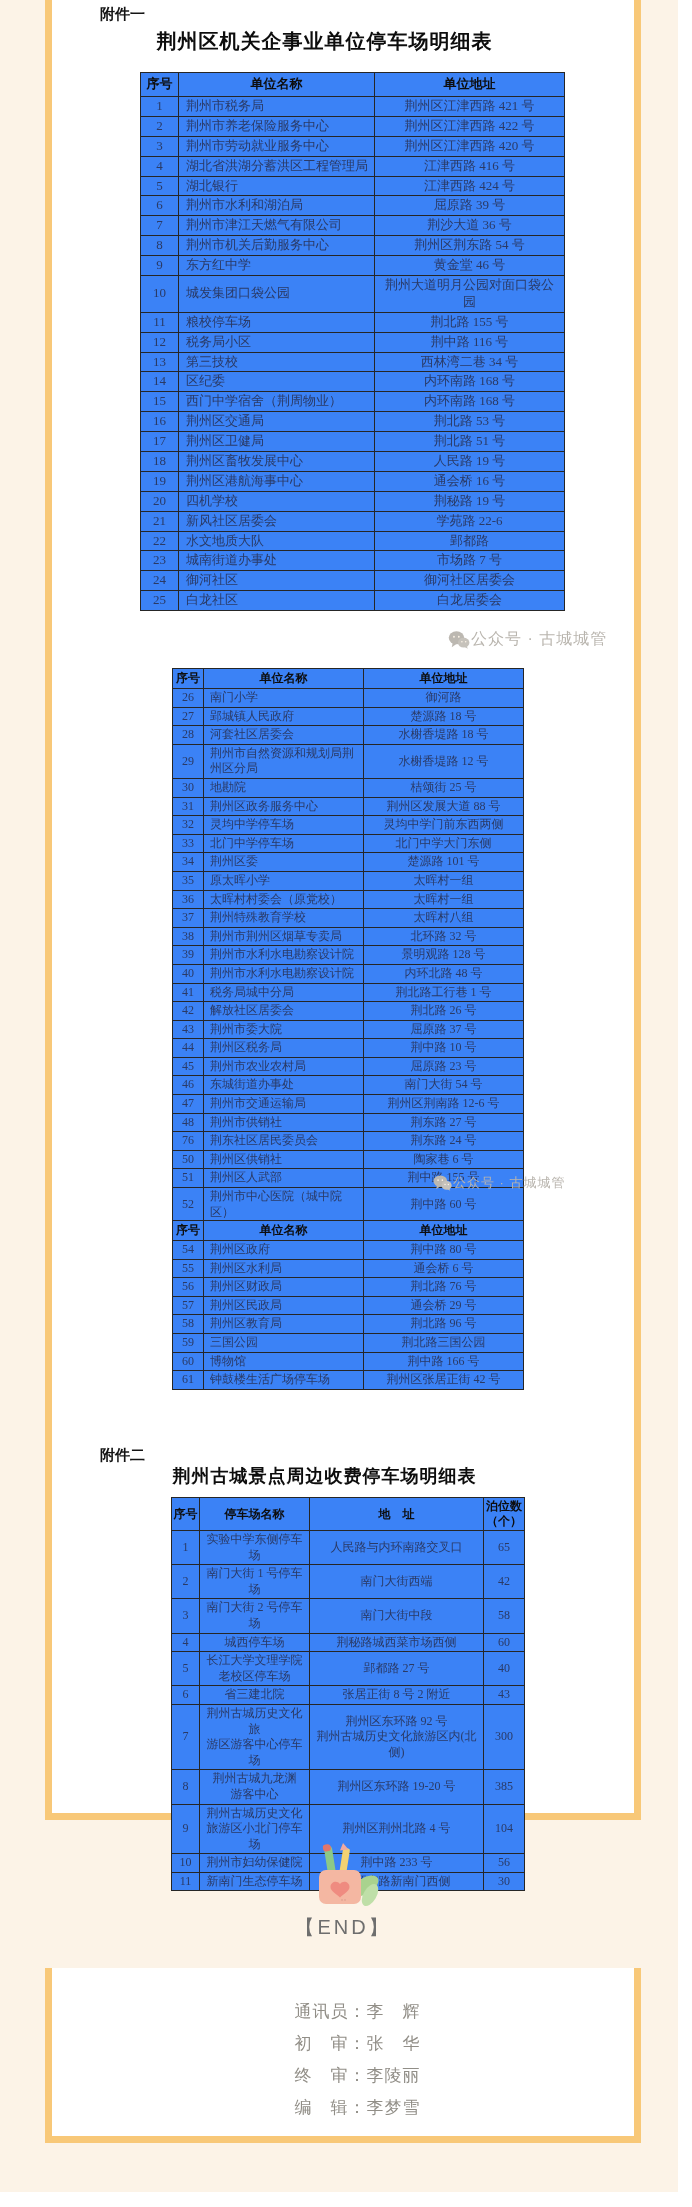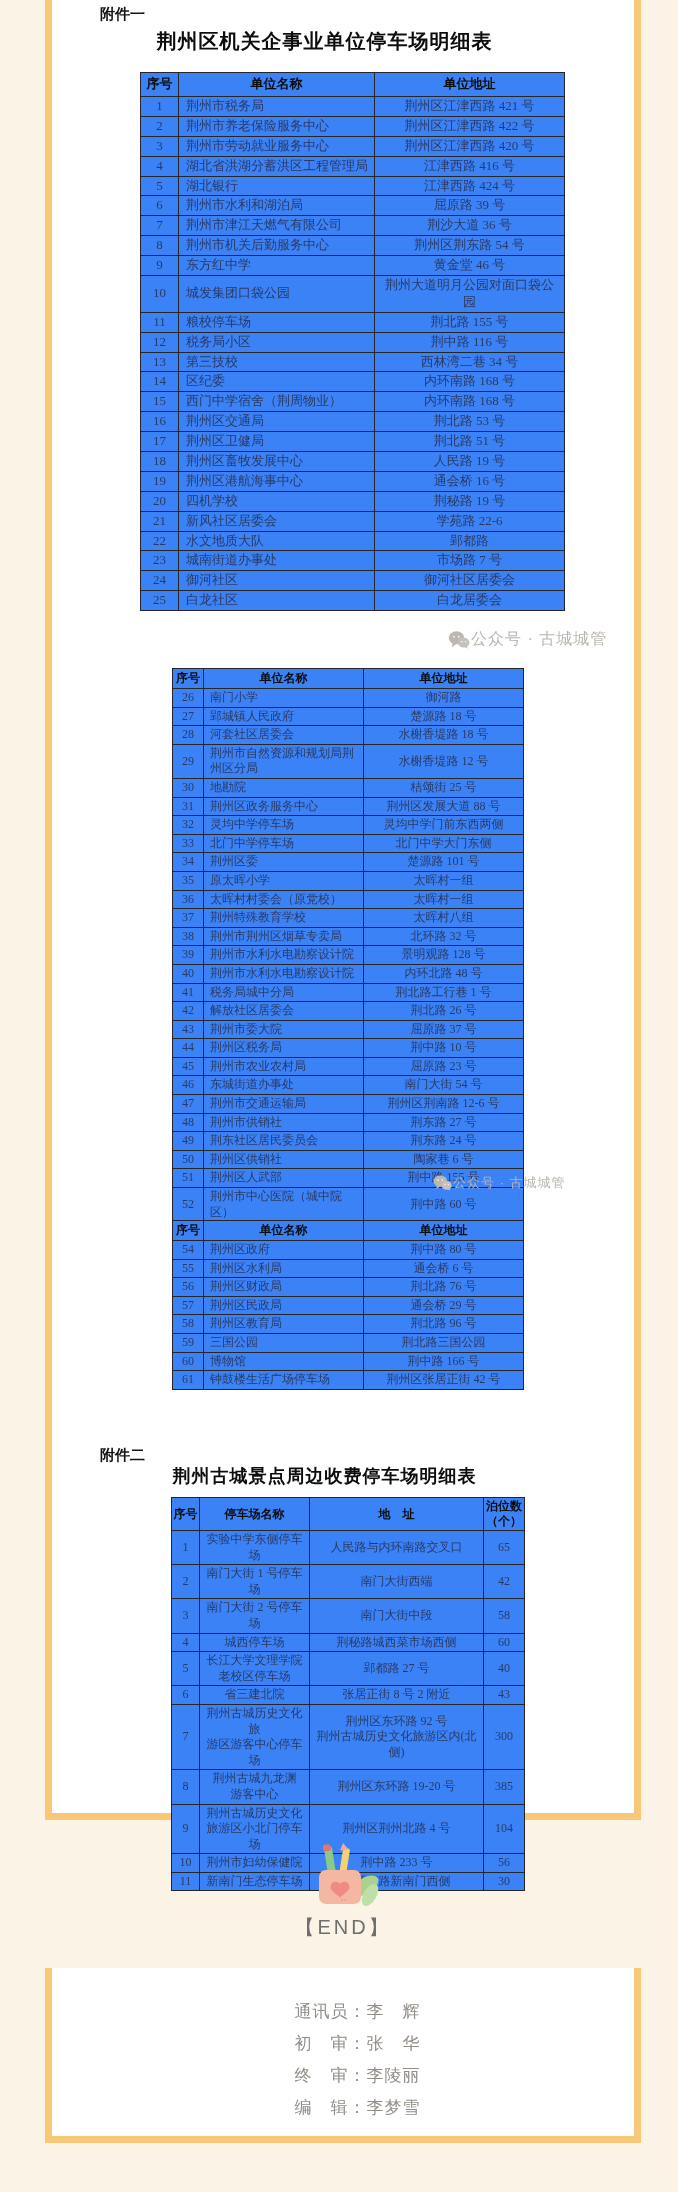--- a/index.html
+++ b/index.html
@@ -345,21 +345,21 @@
           <td>47</td>
           <td>荆州市交通运输局</td>
           <td>荆州区荆南路 12-6 号</td>
         </tr>
         <tr>
           <td>48</td>
           <td>荆州市供销社</td>
           <td>荆东路 27 号</td>
         </tr>
         <tr>
-          <td>49</td>
+          <td>76</td>
           <td>荆东社区居民委员会</td>
           <td>荆东路 24 号</td>
         </tr>
         <tr>
           <td>50</td>
           <td>荆州区供销社</td>
           <td>陶家巷 6 号</td>
         </tr>
         <tr>
           <td>51</td>

